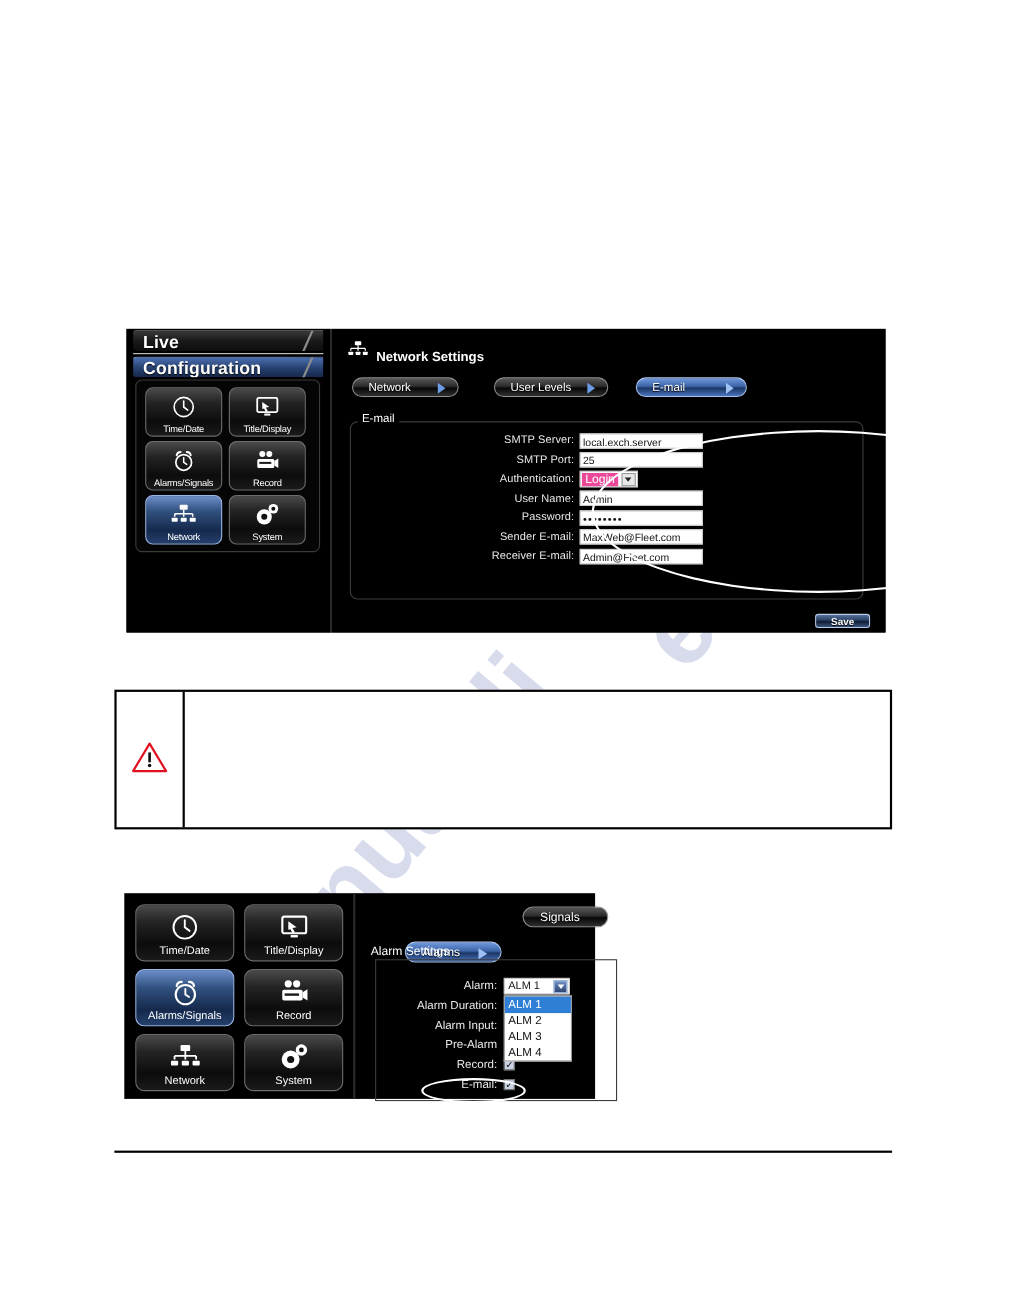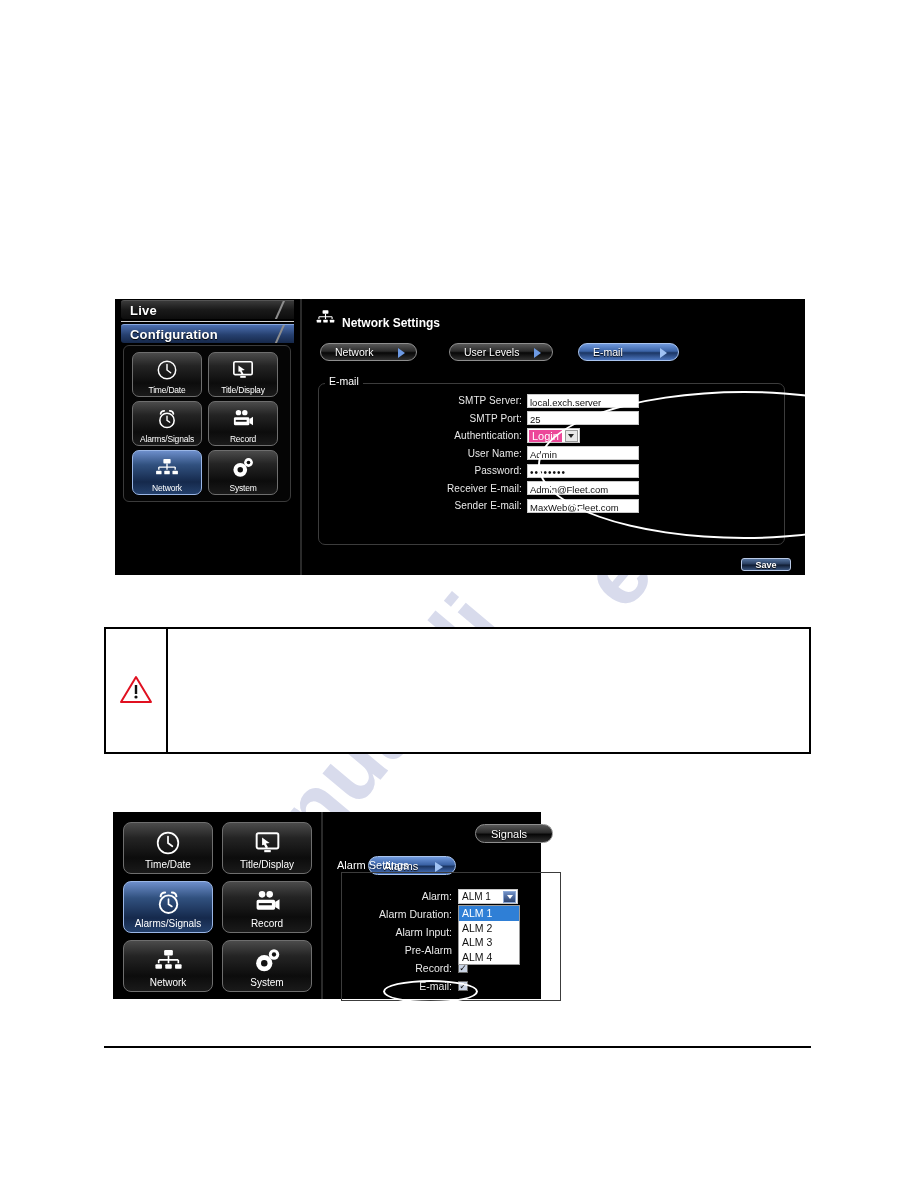--- a/index.html
+++ b/index.html
@@ -49,21 +49,21 @@
     border-top:1px solid #555;
     overflow:hidden;
   }
   .tabrow.active {
     background:linear-gradient(180deg,#4c6fb0 0%,#26406f 55%,#16284a 100%);
     border-top:1px solid #86a6dd;
     padding-left:36px;
   }
   .tabrow .lbl {
     position:absolute; left:9px; top:2px;
-    font-size:13px; font-weight:700; color:#ffffff;
+    font-size:16px; font-weight:700; color:#ffffff;
     letter-spacing:.2px;
     text-shadow:0 1px 1px #000;
   }
   .tabrow .slash {
     position:absolute; right:14px; top:-4px;
     width:2px; height:30px; background:#8d8d8d;
     transform:rotate(24deg);
   }
   .tab-underline{ height:1px; background:#cfcfcf; margin:0 6px 2px 6px; }
 
@@ -412,27 +412,27 @@
           <div class="flabel">User Name:</div>
           <div class="fval">Admin</div>
         </div>
 
         <div class="frow">
           <div class="flabel">Password:</div>
           <div class="fval pw">••••••••</div>
         </div>
 
         <div class="frow">
+          <div class="flabel">Sender E-mail:</div>
+          <div class="fval">MaxWeb@Fleet.com</div>
+        </div>
+
+        <div class="frow">
           <div class="flabel">Receiver E-mail:</div>
           <div class="fval">Admin@Fleet.com</div>
-        </div>
-
-        <div class="frow">
-          <div class="flabel">Sender E-mail:</div>
-          <div class="fval">MaxWeb@Fleet.com</div>
         </div>
 
 
       </div>
     </div>
 
     <div class="savebtn">Save</div>
     <div class="ellipse" id="ellipse-main"></div>
   </div>
 </div>

